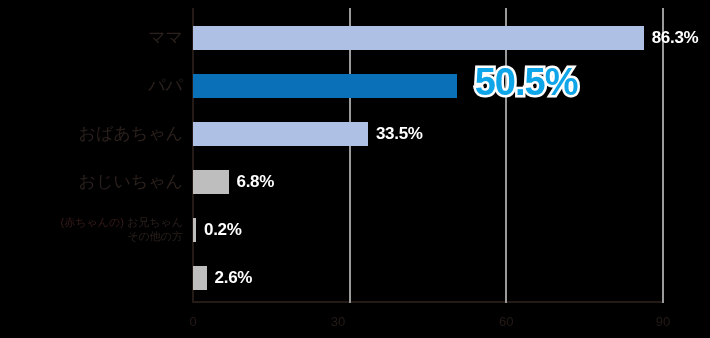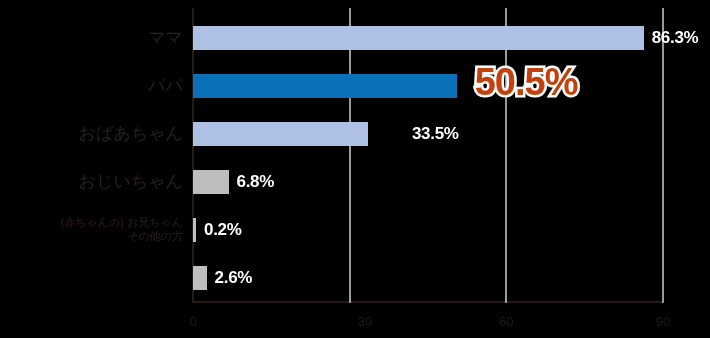--- a/index.html
+++ b/index.html
@@ -50,21 +50,21 @@
     font-size:17px;
     font-weight:bold;
     letter-spacing:-0.3px;
     white-space:nowrap;
   }
   .value.big{
     font-size:38px;
     line-height:38px;
     top:2px;
     height:38px;
-    color:#c2410c;
+    color:#0ea5e9;
     -webkit-text-stroke:5px #ffffff;
     paint-order:stroke fill;
     letter-spacing:-1px;
   }
 
   
   .cat{
     position:absolute;
     right:100%;
     margin-right:10px;
@@ -117,21 +117,21 @@
 
     <div class="row" style="top:53px;">
       <div class="cat">パパ</div>
       <div class="bar blue" style="width: 263.722px; background: rgb(10, 112, 184);"></div>
       <div class="value big" style="left: 281.722px;">50.5%</div>
     </div>
 
     <div class="row" style="top:101px;">
       <div class="cat">おばあちゃん</div>
       <div class="bar lightblue" style="width: 174.944px; background: rgb(174, 192, 228);"></div>
-      <div class="value" style="left: 182.944px; margin-left: 36px;">33.5%</div>
+      <div class="value" style="left: 182.944px;">33.5%</div>
     </div>
 
     <div class="row" style="top:149px;">
       <div class="cat">おじいちゃん</div>
       <div class="bar gray" style="width: 35.5111px; background: rgb(190, 190, 190);"></div>
       <div class="value" style="left: 43.5111px;">6.8%</div>
     </div>
 
     <div class="row" style="top:197px;">
       <div class="cat small">
@@ -142,18 +142,18 @@
       <div class="bar gray" style="width: 3px; background: rgb(190, 190, 190);"></div>
       <div class="value" style="left: 11px;">0.2%</div>
     </div>
 
     <div class="row" style="top:245px;">
       <div class="bar gray" style="width: 13.5778px; background: rgb(190, 190, 190);"></div>
       <div class="value" style="left: 21.5778px;">2.6%</div>
     </div>
 
     <div class="tick" style="left:0px;">0</div>
-    <div class="tick" style="left:172px;">30</div>
+    <div class="tick" style="left:145px;">30</div>
     <div class="tick" style="left:313.3px;margin-top:12px;">60</div>
     <div class="tick" style="left:470px;">90</div>
 
   </div>
 </div>
 
 </body></html>

